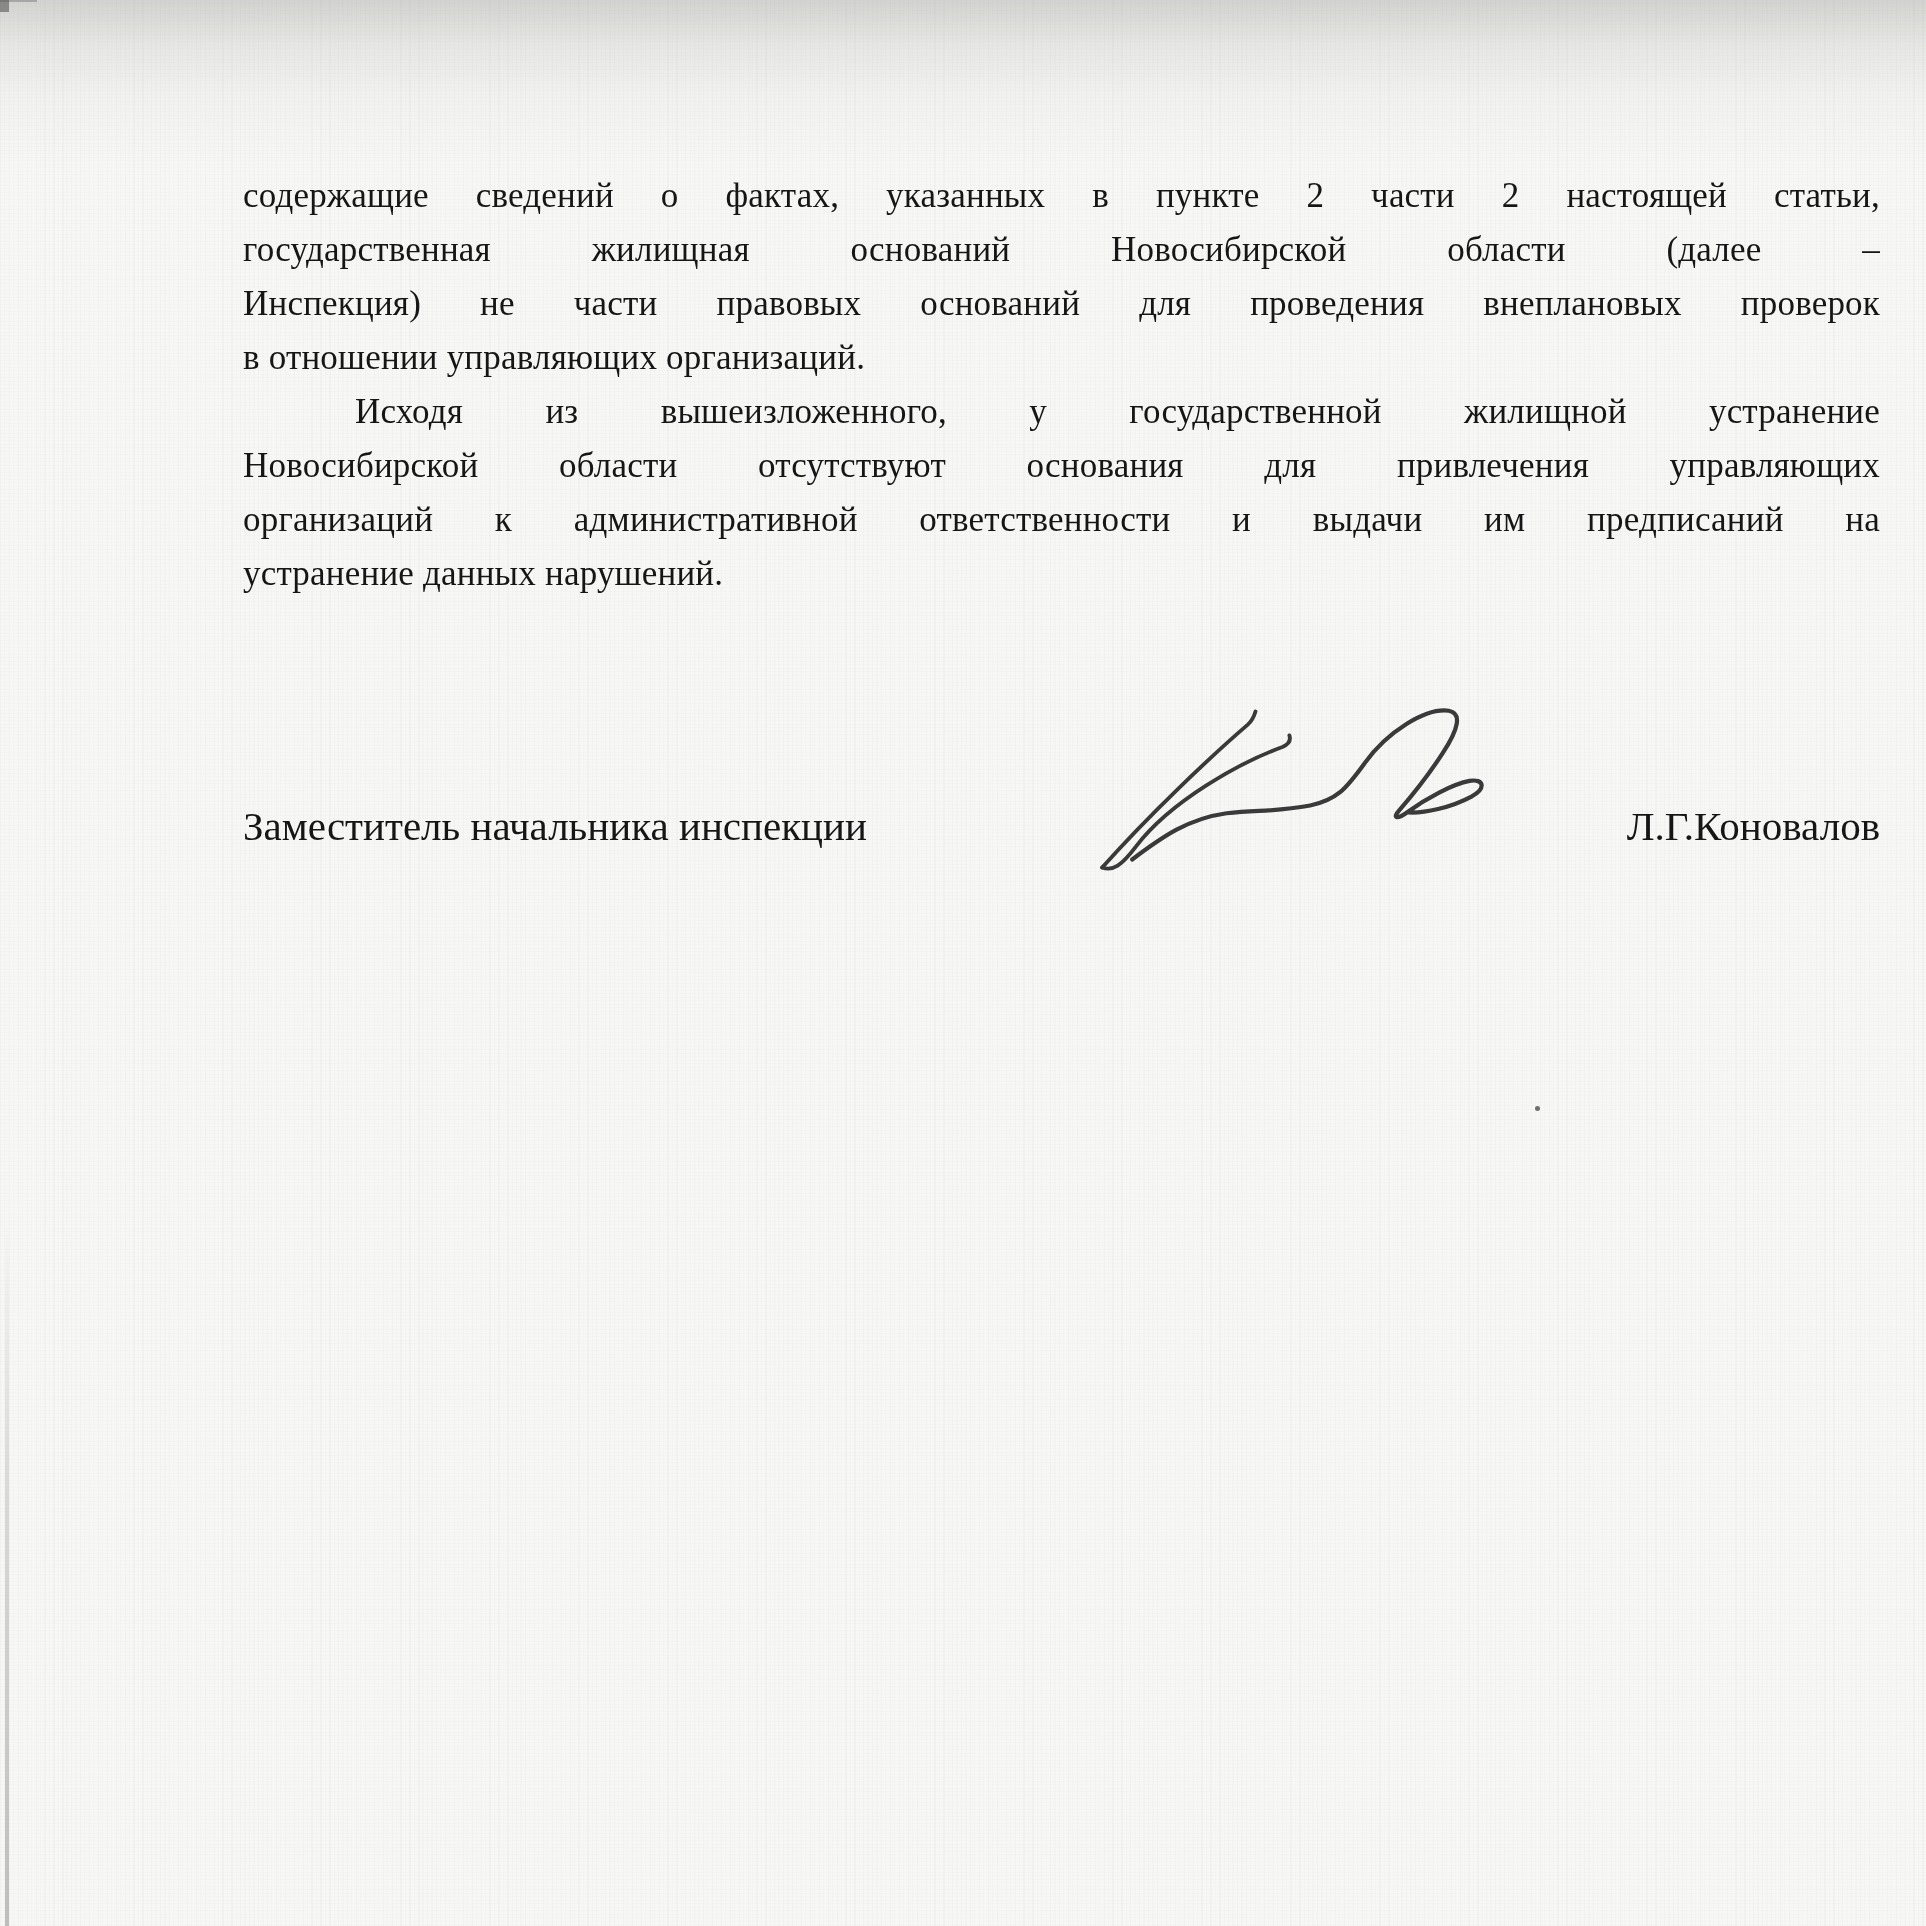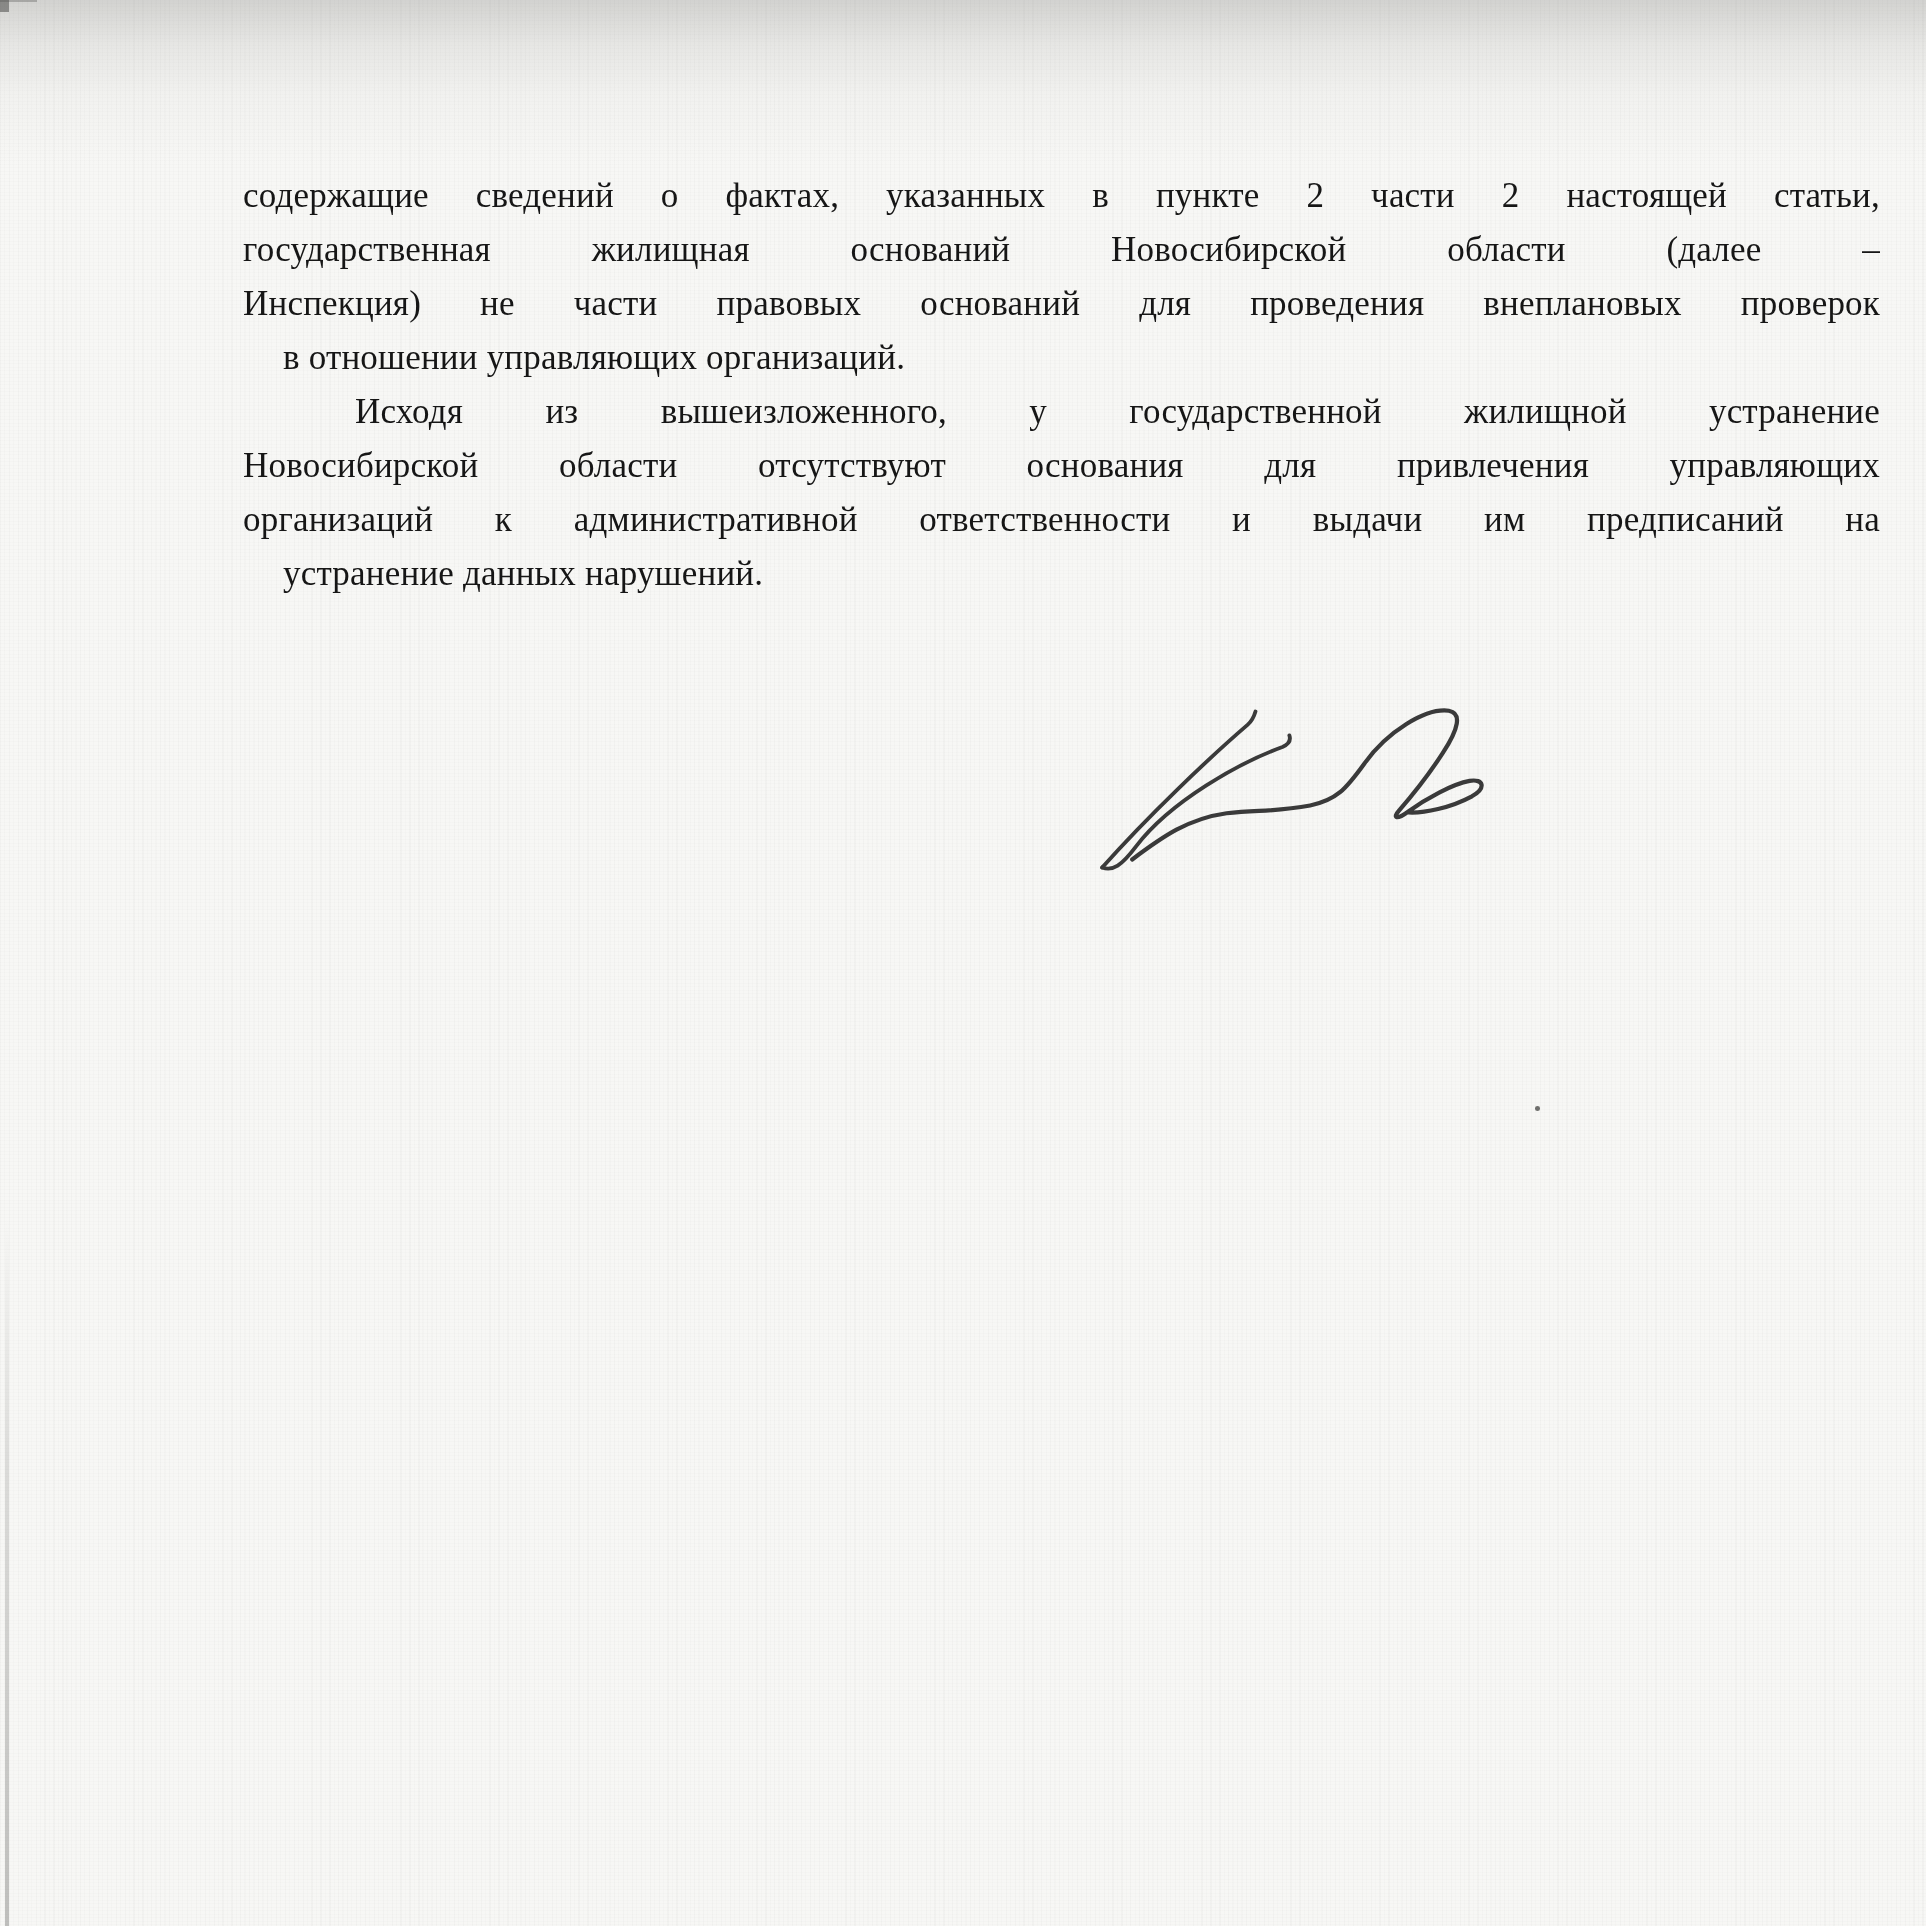--- a/index.html
+++ b/index.html
@@ -64,21 +64,21 @@
     position: absolute;
     left: 243px; top: 169px;
     width: 1637px;
     font-size: 35px;
     line-height: 54px;
     letter-spacing: 0.2px;
     color: #161616;
   }
   .tline { width: 100%; }
   .jline { text-align: justify; text-align-last: justify; }
-  .pline { text-align: left; margin-left: 40px; }
+  .pline { text-align: left; }
   .indent { text-indent: 112px; }
 
   
   .signature-row {
     position: absolute;
     left: 243px; top: 799px;
     width: 1637px;
     font-size: 41px;
     line-height: 54px;
     display: flex;
@@ -104,20 +104,24 @@
     <div class="tline jline">содержащие сведений о фактах, указанных в пункте 2 части 2 настоящей статьи,</div>
     <div class="tline jline">государственная жилищная оснований Новосибирской области (далее –</div>
     <div class="tline jline">Инспекция) не части правовых оснований для проведения внеплановых проверок</div>
     <div class="tline pline">в отношении управляющих организаций.</div>
     <div class="tline jline indent">Исходя из вышеизложенного, у государственной жилищной устранение</div>
     <div class="tline jline">Новосибирской области отсутствуют основания для привлечения управляющих</div>
     <div class="tline jline">организаций к  административной ответственности и выдачи им предписаний на</div>
     <div class="tline pline">устранение данных нарушений.</div>
   </div>
 
+  <div class="signature-row">
+    <span>Заместитель начальника инспекции</span>
+    <span>Л.Г.Коновалов</span>
+  </div>
 
   <svg class="sig-svg konovalov-svg" width="416" height="185" viewBox="2820 1800 1080 480">
     <g fill="none" stroke="#3a3a3a" stroke-linecap="round" stroke-linejoin="round">
       <path d="M2862 2253 C 2980 2120, 3140 1968, 3240 1882 C 3248 1875, 3256 1862, 3260 1848" stroke-width="10"></path>
       <path d="M2862 2253 C 2890 2263, 2912 2248, 2950 2198 C 3040 2080, 3220 1980, 3330 1940 C 3346 1933, 3352 1922, 3348 1910" stroke-width="10"></path>
       <path d="M2940 2232 C 3020 2172, 3085 2126, 3185 2112 C 3265 2102, 3305 2110, 3402 2092 C 3470 2078, 3494 2050, 3542 1984 C 3602 1900, 3702 1838, 3762 1846 C 3796 1852, 3788 1892, 3746 1956 C 3702 2024, 3658 2076, 3632 2106 C 3616 2124, 3626 2130, 3656 2108 C 3702 2074, 3772 2036, 3816 2028 C 3852 2022, 3860 2046, 3822 2068 C 3766 2098, 3698 2112, 3658 2110" stroke-width="11"></path>
     </g>
   </svg>
 
 </div>

